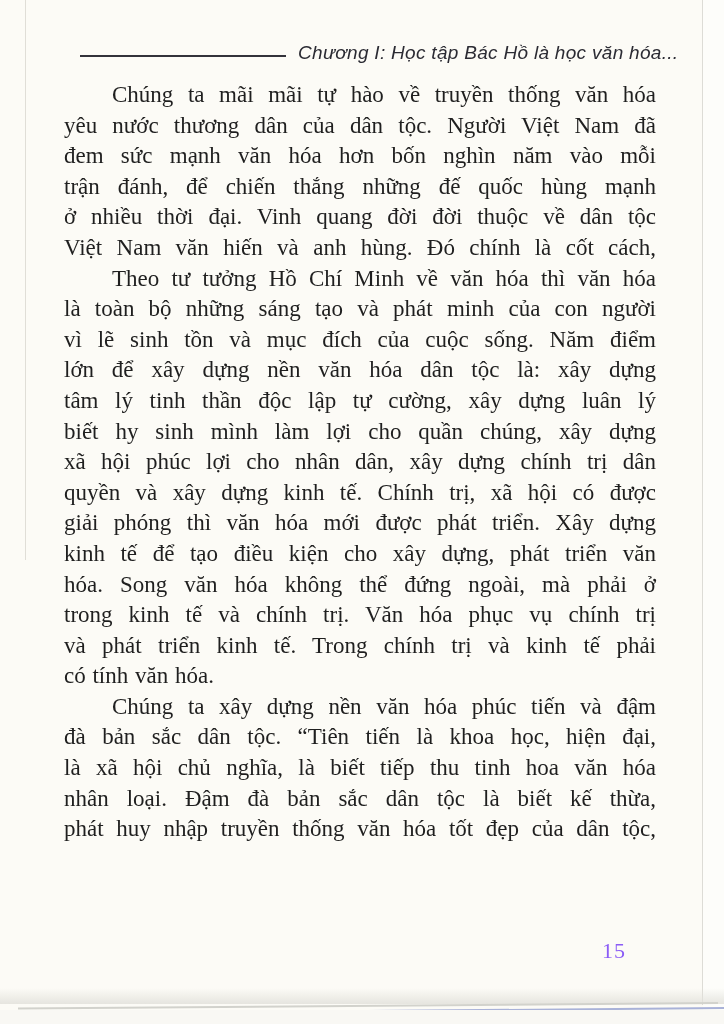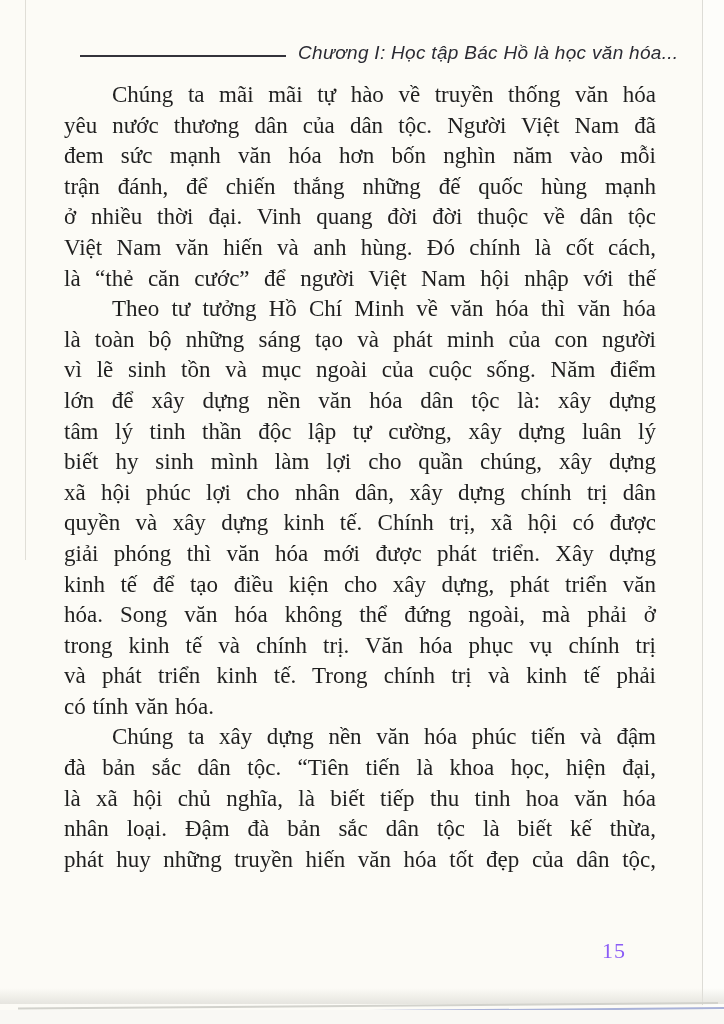--- a/index.html
+++ b/index.html
@@ -132,44 +132,43 @@
   </div>
 
   <div class="body-text" id="body-text">
       <div class="para">
         <div class="line first">Chúng ta mãi mãi tự hào về truyền thống văn hóa</div>
         <div class="line">yêu nước thương dân của dân tộc. Người Việt Nam đã</div>
         <div class="line">đem sức mạnh văn hóa hơn bốn nghìn năm vào mỗi</div>
         <div class="line">trận đánh, để chiến thắng những đế quốc hùng mạnh</div>
         <div class="line">ở nhiều thời đại. Vinh quang đời đời thuộc về dân tộc</div>
         <div class="line">Việt Nam văn hiến và anh hùng. Đó chính là cốt cách,</div>
-        <div class="line">là “thẻ căn cước” để người Việt Nam hội nhập với thế</div>
       </div>
       <div class="para">
         <div class="line first">Theo tư tưởng Hồ Chí Minh về văn hóa thì văn hóa</div>
         <div class="line">là toàn bộ những sáng tạo và phát minh của con người</div>
-        <div class="line">vì lẽ sinh tồn và mục ngoài của cuộc sống. Năm điểm</div>
+        <div class="line">vì lẽ sinh tồn và mục đích của cuộc sống. Năm điểm</div>
         <div class="line">lớn để xây dựng nền văn hóa dân tộc là: xây dựng</div>
         <div class="line">tâm lý tinh thần độc lập tự cường, xây dựng luân lý</div>
         <div class="line">biết hy sinh mình làm lợi cho quần chúng, xây dựng</div>
         <div class="line">xã hội phúc lợi cho nhân dân, xây dựng chính trị dân</div>
         <div class="line">quyền và xây dựng kinh tế. Chính trị, xã hội có được</div>
         <div class="line">giải phóng thì văn hóa mới được phát triển. Xây dựng</div>
         <div class="line">kinh tế để tạo điều kiện cho xây dựng, phát triển văn</div>
         <div class="line">hóa. Song văn hóa không thể đứng ngoài, mà phải ở</div>
         <div class="line">trong kinh tế và chính trị. Văn hóa phục vụ chính trị</div>
         <div class="line">và phát triển kinh tế. Trong chính trị và kinh tế phải</div>
         <div class="line flush-left">có tính văn hóa.</div>
       </div>
       <div class="para">
         <div class="line first">Chúng ta xây dựng nền văn hóa phúc tiến và đậm</div>
         <div class="line">đà bản sắc dân tộc. “Tiên tiến là khoa học, hiện đại,</div>
         <div class="line">là xã hội chủ nghĩa, là biết tiếp thu tinh hoa văn hóa</div>
         <div class="line">nhân loại. Đậm đà bản sắc dân tộc là biết kế thừa,</div>
-        <div class="line">phát huy những truyền hiến văn hóa tốt đẹp của dân tộc,</div>
+        <div class="line">phát huy nhập truyền thống văn hóa tốt đẹp của dân tộc,</div>
       </div>
     </div>
 
   <div class="page-number">15</div>
 
   <div class="bottom-shade"></div>
   <div class="bottom-line-gray"></div>
   <div class="bottom-line-blue"></div>
   <div class="below-page"></div>
 

